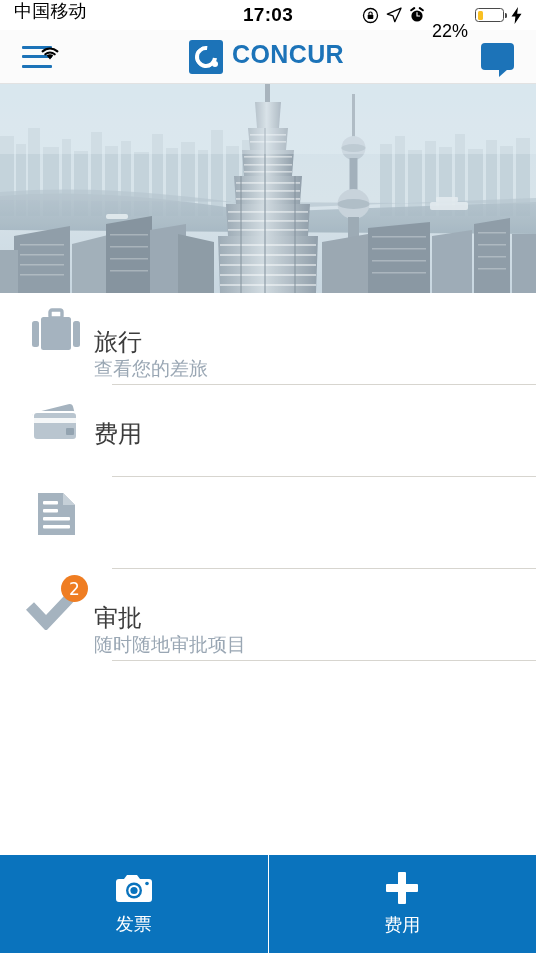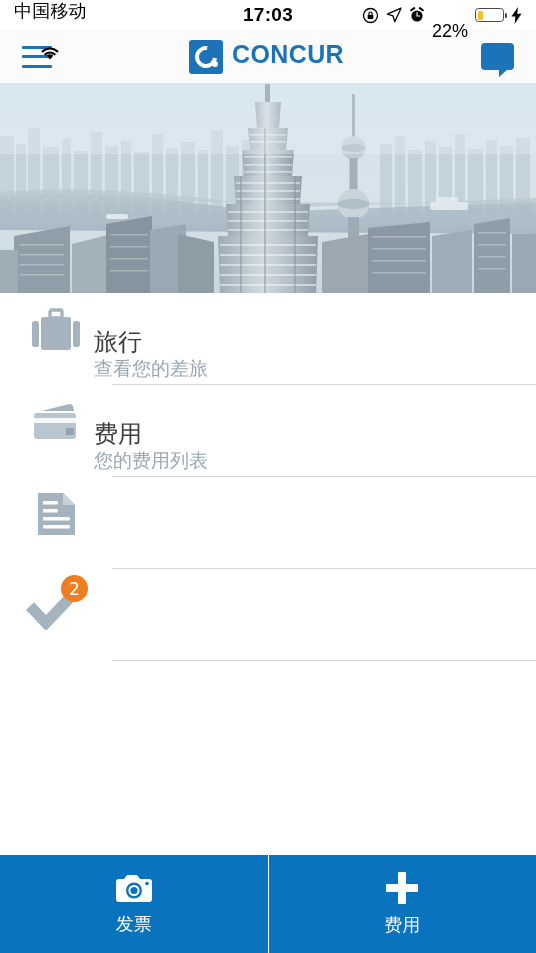--- a/index.html
+++ b/index.html
@@ -545,21 +545,20 @@
       <div class="menu-icon">
         <svg width="60" height="48" viewBox="0 0 60 48">
           <rect x="8" y="10" width="42" height="26" rx="4" fill="#a5b3bf" transform="rotate(-14 29 23)"></rect>
           <rect x="7" y="14" width="44" height="28" rx="4" fill="#b9c5cf" stroke="#ffffff" stroke-width="2"></rect>
           <rect x="7" y="20" width="44" height="5" fill="#ffffff" opacity="0.85"></rect>
           <rect x="40" y="30" width="8" height="7" rx="1" fill="#93a3b0"></rect>
         </svg>
       </div>
       <div class="menu-text">
         <div class="menu-title">费用</div>
-        <div class="menu-sub">您的费用列表</div>
       </div>
       <div class="divider"></div>
     </div>
 
     <div class="menu-row">
       <div class="menu-icon">
         <svg width="52" height="52" viewBox="0 0 52 52">
           <path d="M8 5 H33 L45 17 V47 H8 Z" fill="#a5b3bf"></path>
           <path d="M33 5 L45 17 H33 Z" fill="#c6d0d8"></path>
           <g fill="#ffffff">
@@ -574,20 +573,22 @@
     </div>
 
     <div class="menu-row">
       <div class="menu-icon">
         <svg width="60" height="48" viewBox="0 0 60 48">
           <path d="M4 24 L20 41 L54 5" fill="none" stroke="#a5b3bf" stroke-width="11" stroke-linecap="butt" stroke-linejoin="miter"></path>
         </svg>
         <div class="badge">2</div>
       </div>
       <div class="menu-text">
+        <div class="menu-title">审批</div>
+        <div class="menu-sub">随时随地审批项目</div>
       </div>
       <div class="divider"></div>
     </div>
 
   </div>
 
   <div class="bottombar">
     <div class="bb-item">
       <svg width="38" height="31" viewBox="0 0 38 31">
         <path d="M12 2 H22 L25 6 H34 A3 3 0 0 1 37 9 V26 A3 3 0 0 1 34 29 H4 A3 3 0 0 1 1 26 V9 A3 3 0 0 1 4 6 H9 Z" fill="#ffffff"></path>

